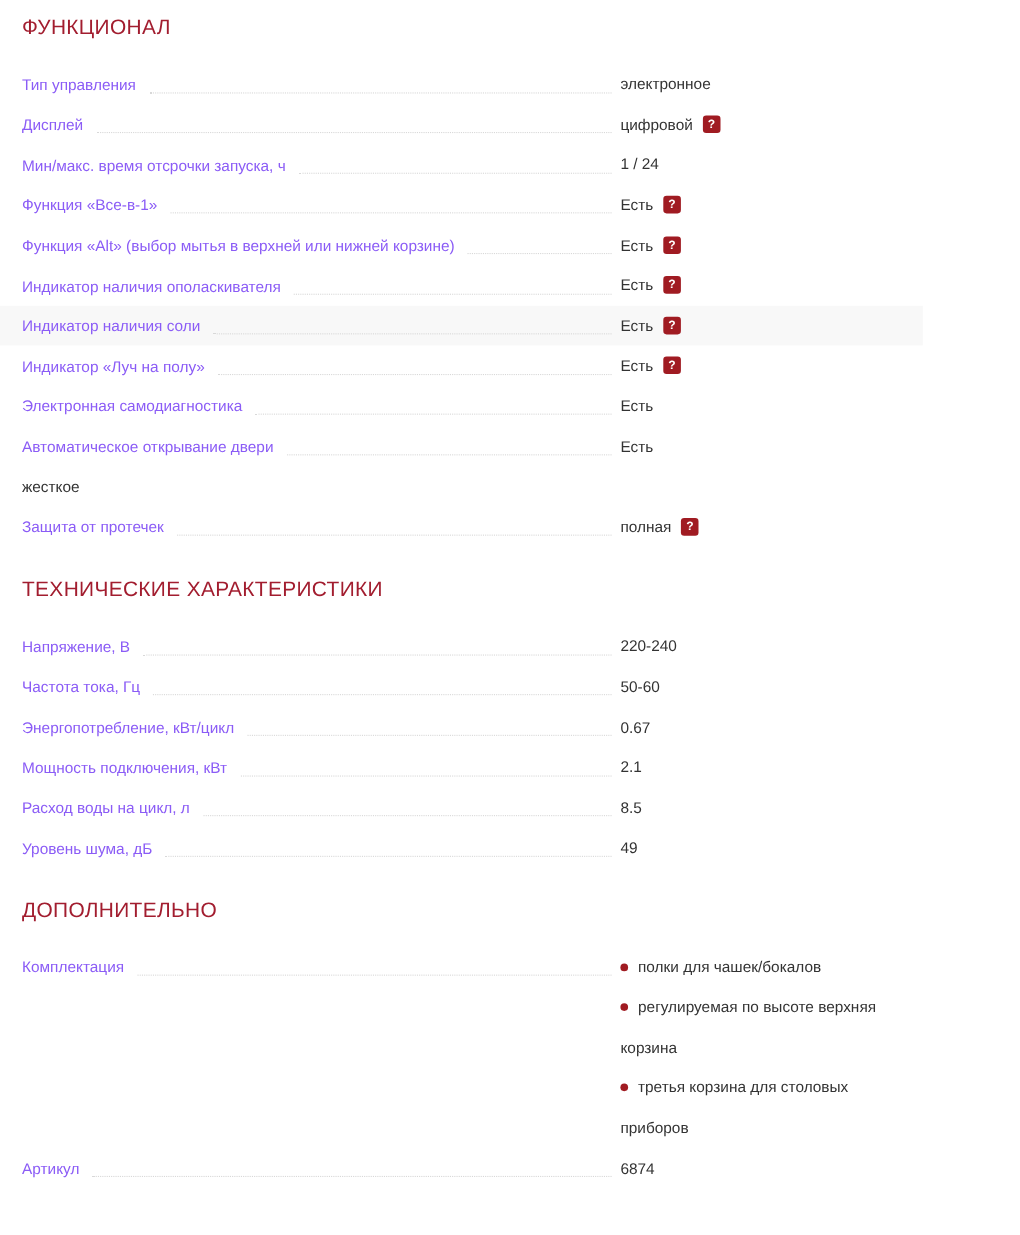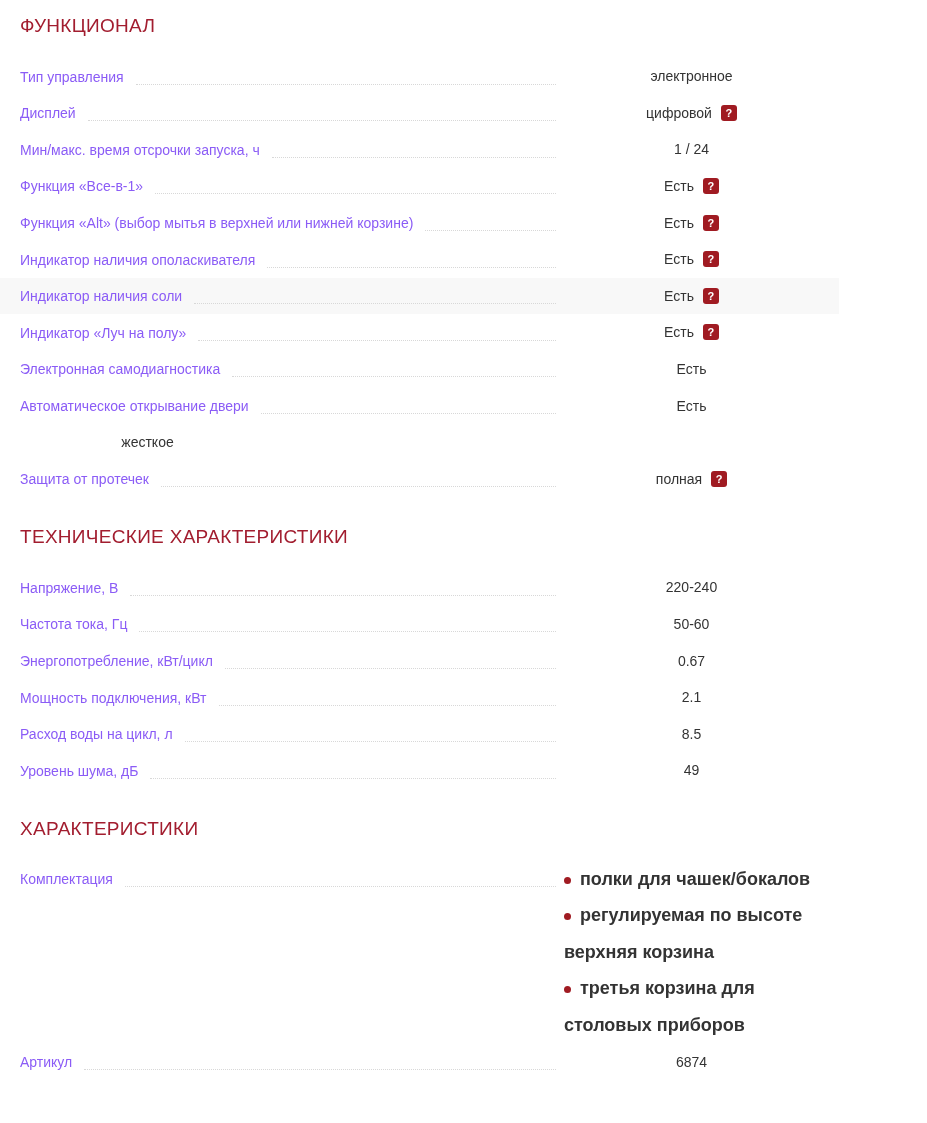--- a/index.html
+++ b/index.html
@@ -59,42 +59,40 @@
     flex: 0 0 255px;
     width: 255px;
     font-size: 14px;
     line-height: 18px;
     color: #333;
   }
   .value-line {
     display: flex;
     align-items: center;
     min-height: 36.6px;
-    justify-content: center;
   }
   .help-badge {
     display: inline-block;
     width: 16px;
     height: 16px;
     margin-left: 9px;
     border-radius: 3px;
     background: var(--badge-color, #a01b22);
     color: #fff;
     font-size: 11px;
     font-weight: bold;
     line-height: 16px;
     text-align: center;
     cursor: pointer;
     flex: 0 0 auto;
   }
   .list-item {
-    font-size: 18px;
+    font-size: 14px;
     line-height: 36.6px;
     color: #333;
-    font-weight: bold;
   }
   .dot {
     display: inline-block;
     width: 7px;
     height: 7px;
     border-radius: 50%;
     background: var(--bullet-color, #a01b22);
     margin-right: 9px;
     vertical-align: 1px;
   }
@@ -304,21 +302,21 @@
           <span class="leader"></span>
         </div>
         <div class="value-cell">
           <div class="value-line">
             <span class="value">49</span>
           </div>
         </div>
       </div>
     </div>
     <div class="section">
-      <h2 class="section-title">ХАРАКТЕРИСТИКИ</h2>
+      <h2 class="section-title">ДОПОЛНИТЕЛЬНО</h2>
       <div class="row">
         <div class="label-cell">
           <span class="label">Комплектация</span>
           <span class="leader"></span>
         </div>
         <div class="value-cell">
           <div class="list-item"><span class="dot"></span><span class="list-text">полки для чашек/бокалов</span></div>
           <div class="list-item"><span class="dot"></span><span class="list-text">регулируемая по высоте верхняя корзина</span></div>
           <div class="list-item"><span class="dot"></span><span class="list-text">третья корзина для столовых приборов</span></div>
         </div>

